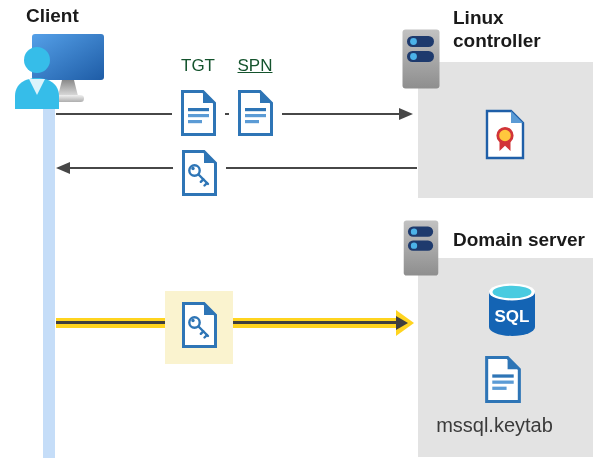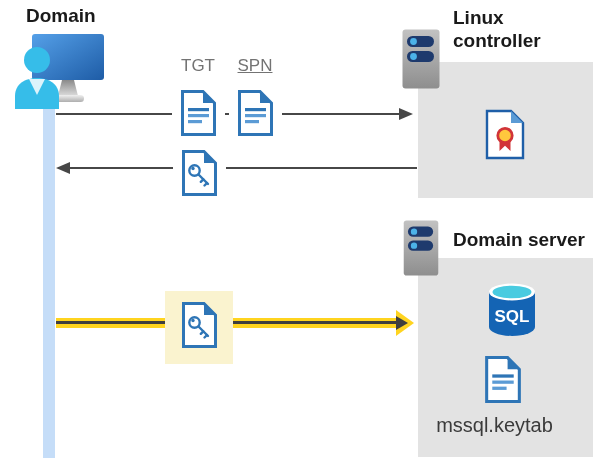--- a/index.html
+++ b/index.html
@@ -4,21 +4,21 @@
 <style>
   * { margin:0; padding:0; box-sizing:border-box; }
   html,body { background:#fff; }
   body { font-family:"Liberation Sans", sans-serif; }
   #canvas {
     position:relative; width:600px; height:468px;
     background:#fff; overflow:hidden;
   }
   .abs { position:absolute; }
   .title { font-weight:bold; font-size:19px; color:#1a1a1a; line-height:1.22; }
-  .small-label { font-size:17px; color:#737373; text-align:center; }
+  .small-label { font-size:17px; color:#14532d; text-align:center; }
   .file-label { font-size:20px; color:#3b3b3b; text-align:center; }
   .gray-box { background:#e3e3e3; }
   .lifeline { background:#c5ddf8; }
   .hline { background:#474747; height:2px; }
   .arrowhead-right {
     width:0; height:0;
     border-top:6px solid transparent; border-bottom:6px solid transparent;
     border-left:14px solid #474747;
   }
   .arrowhead-left {
@@ -170,21 +170,21 @@
   </svg>
 
   <svg class="abs" style="left:484px; top:355px;" width="38" height="49" viewBox="0 0 37 48">
     <path d="M2.5 2.5 H23 L34.5 14 V45.5 H2.5 Z" fill="#fff" stroke="#2e75b6" stroke-width="3"></path>
     <path d="M23 2.5 L34.5 14 H23 Z" fill="#2e75b6"></path>
     <rect x="8" y="19" width="21" height="3.2" fill="#2e75b6"></rect>
     <rect x="8" y="25" width="21" height="3.2" fill="#5b9bd5"></rect>
     <rect x="8" y="31" width="14" height="3.2" fill="#5b9bd5"></rect>
   </svg>
 
-  <div class="abs title" style="left:26px; top:4px;">Domain</div>
+  <div class="abs title" style="left:26px; top:4px;">Client</div>
 
   <div class="abs small-label" style="left:178px; top:56px; width:40px;">TGT</div>
   <div class="abs small-label" style="left:235px; top:56px; width:40px;text-decoration:underline;">SPN</div>
 
   <div class="abs title" style="left:453px; top:6px; width:130px;">Linux controller</div>
 
   <div class="abs title" style="left:453px; top:228px; width:140px;">Domain server</div>
 
   <div class="abs file-label" style="left:418px; top:414px; width:153px;">mssql.keytab</div>
 

